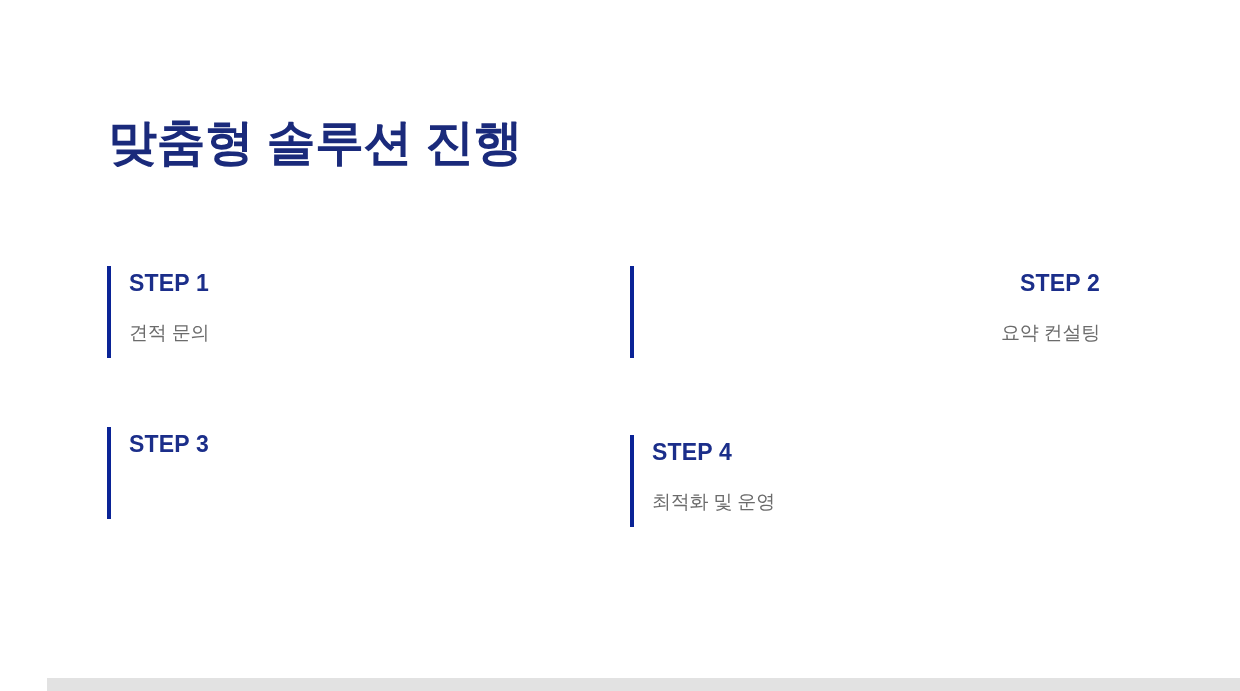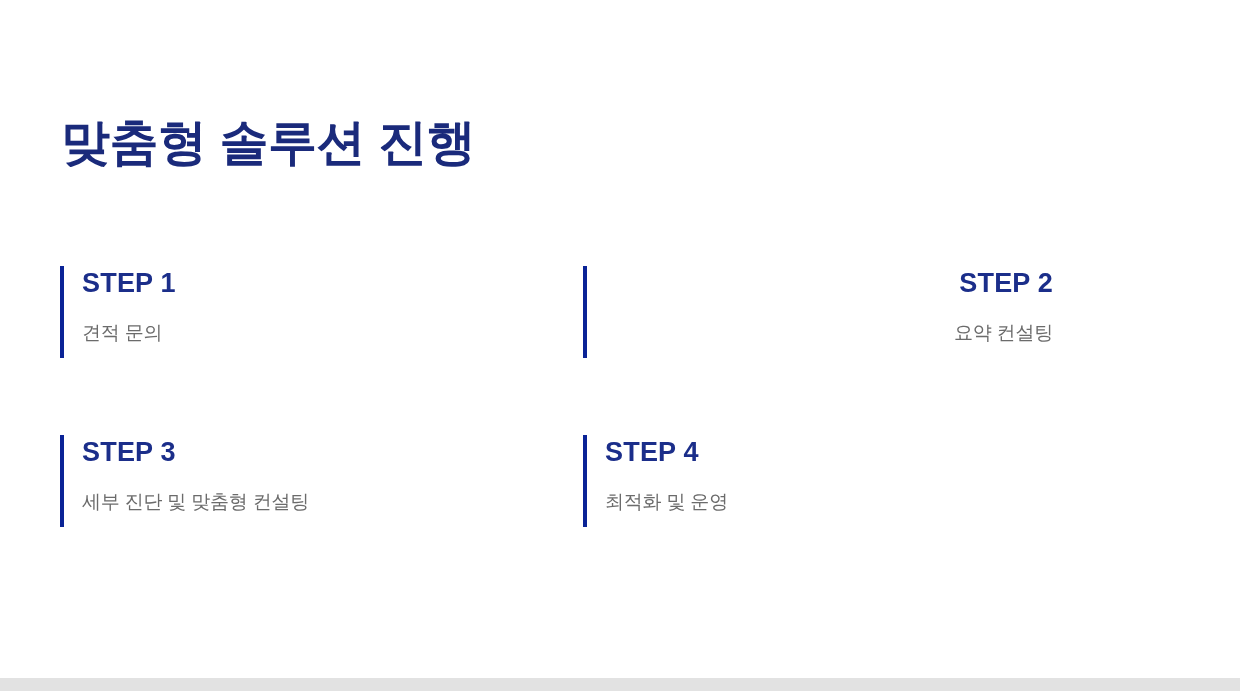--- a/index.html
+++ b/index.html
@@ -14,20 +14,21 @@
   body {
     background: #ffffff;
     font-family: "Liberation Sans", "DejaVu Sans", sans-serif;
     position: relative;
   }
 
   .slide {
     position: absolute;
     inset: 0;
     background: #ffffff;
+    margin-left: 47px;
   }
 
   
   .section-title {
     position: absolute;
     left: 61px;
     top: 110px;
     font-size: 49px;
     line-height: 64px;
     font-weight: 700;
@@ -56,25 +57,25 @@
     left: 0;
     top: 0;
     bottom: 0;
     width: 4px;
     background: #0a2396;
   }
 
   
   .step-card.pos-0 { left: 0px;   top: 0px;   height: 92px; }
   .step-card.pos-1 { left: 523px; top: 0px;   height: 92px; text-align: right; }
-  .step-card.pos-2 { left: 0px;   top: 169px; height: 92px; }
+  .step-card.pos-2 { left: 0px;   top: 161px; height: 92px; }
   .step-card.pos-3 { left: 523px; top: 169px; height: 92px; }
 
   .step-label {
-    font-size: 27px;
+    font-size: 23px;
     line-height: 34px;
     font-weight: 700;
     color: #1b2e8a;
     letter-spacing: 0.2px;
     white-space: nowrap;
   }
 
   .step-desc {
     margin-top: 20px;
     font-size: 19px;
@@ -109,21 +110,20 @@
       <div class="step-desc">견적 문의</div>
     </div>
 
     <div class="step-card pos-1">
       <div class="step-label">STEP 2</div>
       <div class="step-desc">요약 컨설팅</div>
     </div>
 
     <div class="step-card pos-2">
       <div class="step-label">STEP 3</div>
-      <div class="step-desc">세부 진단 및 맞춤형 컨설팅</div>
     </div>
 
     <div class="step-card pos-3">
       <div class="step-label">STEP 4</div>
       <div class="step-desc">최적화 및 운영</div>
     </div>
 
   </div>
 
   <div class="bottom-band"></div>

